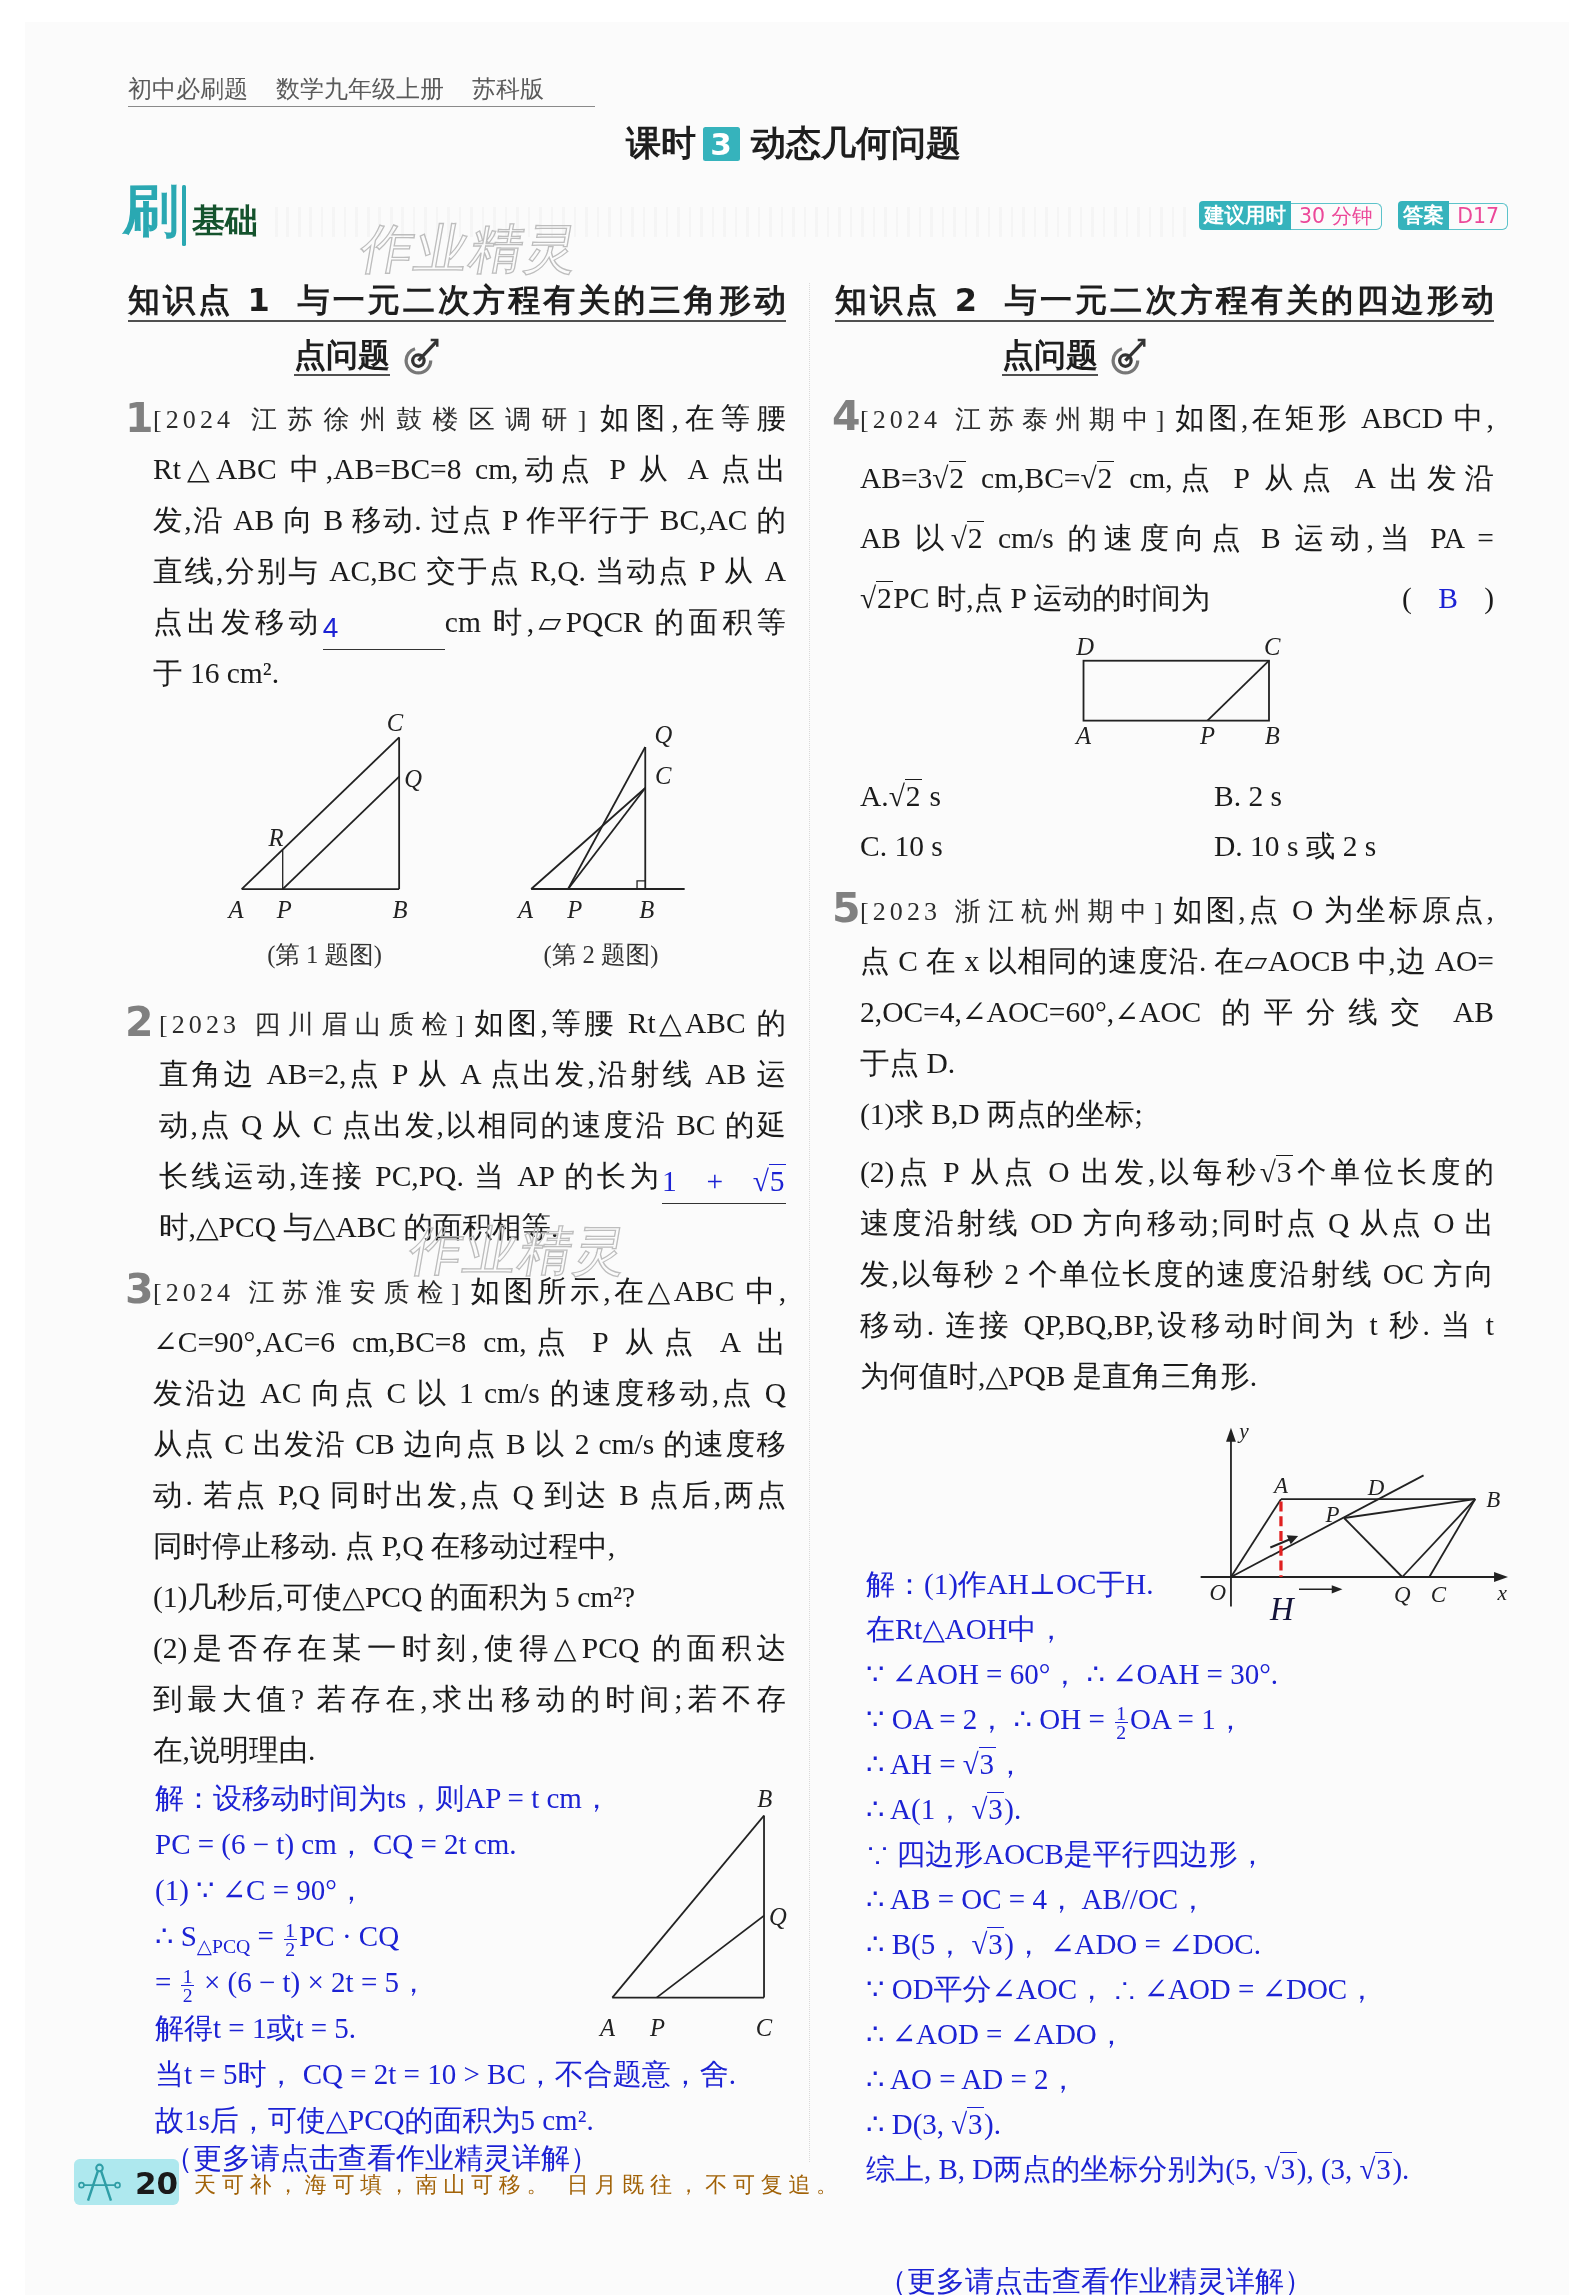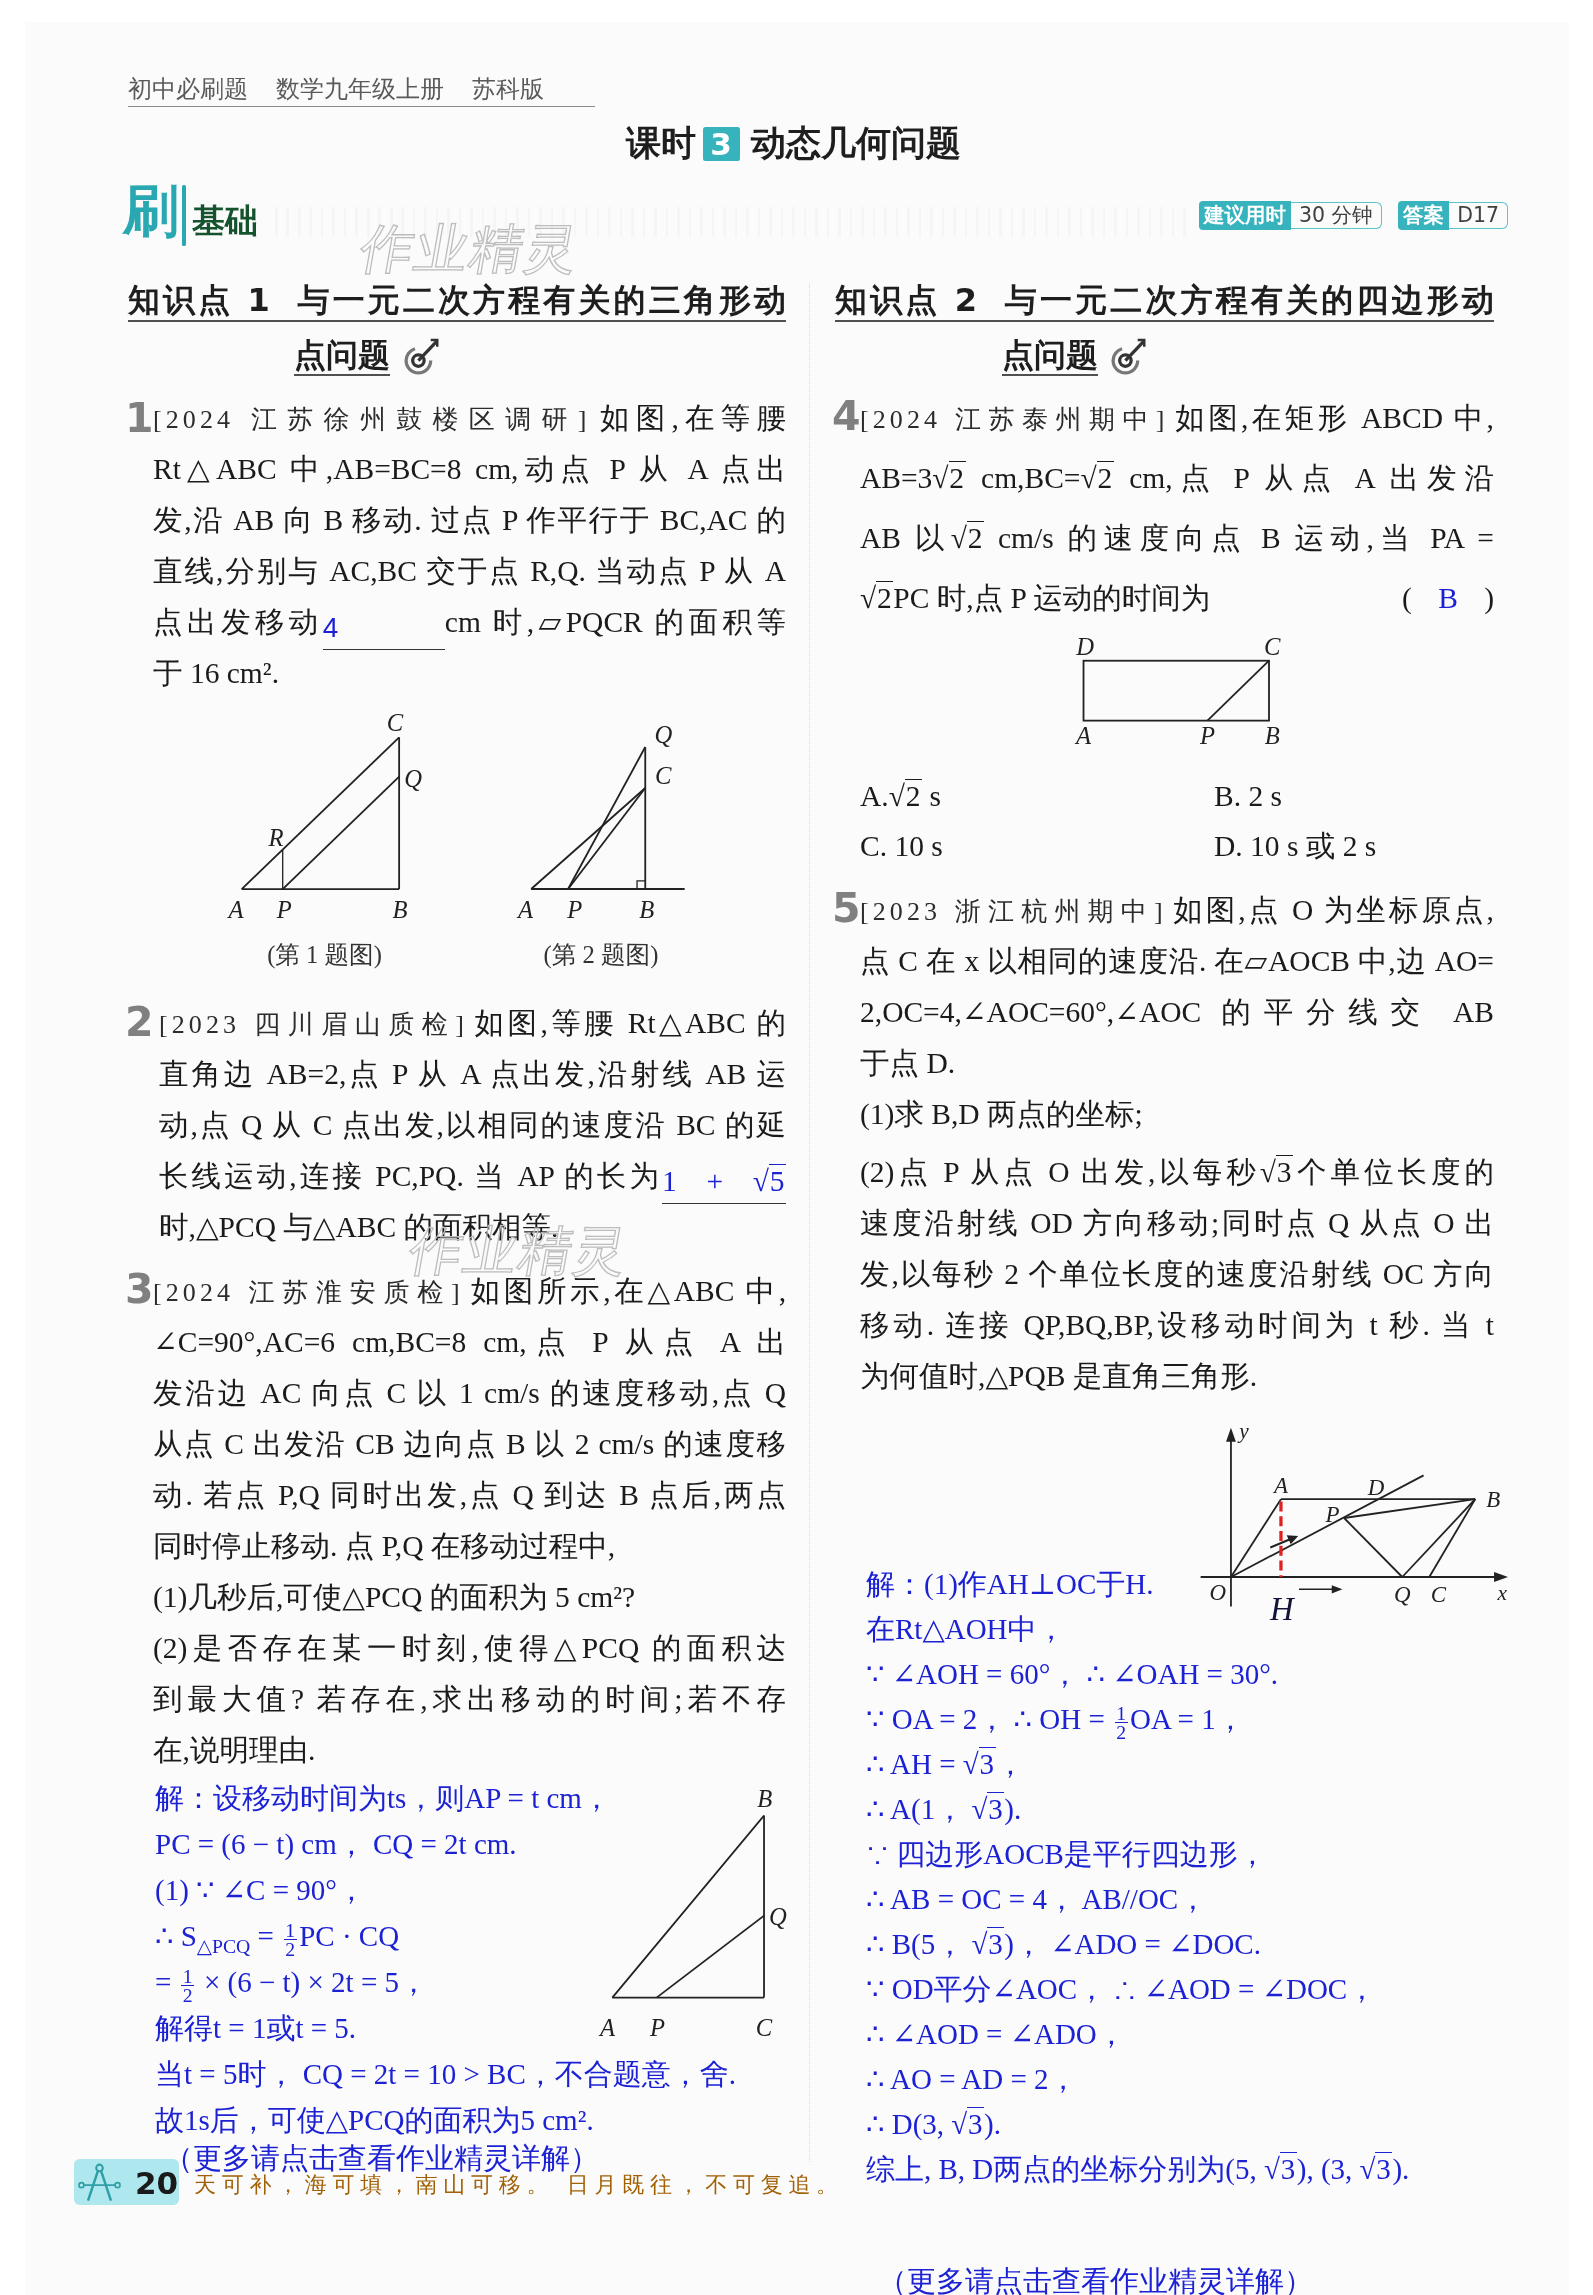--- a/index.html
+++ b/index.html
@@ -15,24 +15,24 @@
   .lesson .num{display:inline-block;width:37px;height:34px;line-height:34px;text-align:center;background:#36b3bc;
                color:#fff;border-radius:2.5px;margin:0 11.5px 0 6.6px;font-size:31px;}
   
   .brush{position:absolute;left:123px;top:180px;font-family:"DejaVu Sans",sans-serif;font-weight:bold;
          font-size:56px;line-height:62px;color:#2aa8b2;}
   .brush-bar{position:absolute;left:182px;top:185px;width:4.1px;height:61px;background:#2aa8b2;border-radius:1.6px;}
   .section{position:absolute;left:192px;top:202px;font-family:"DejaVu Sans",sans-serif;font-weight:bold;
            font-size:33px;line-height:38px;color:#14532d;}
   .stripe{position:absolute;left:275px;top:207px;width:911px;height:29.5px;
           background:repeating-linear-gradient(90deg,rgba(0,0,0,0.025) 0 2.5px,transparent 2.5px 11.5px);}
-  .badges{position:absolute;left:1199px;top:201px;height:29px;display:flex;align-items:center;
+  .badges{position:absolute;left:1199px;top:201px;height:29px;display:flex;align-items:flex-end;
           font-family:"DejaVu Sans",sans-serif;font-size:20.5px;white-space:nowrap;}
   .badge-fill{background:#36b3bc;color:#fff;font-weight:bold;padding:0 4.9px;line-height:29px;border-radius:4.1px 0 0 4.1px;}
-  .badge-line{border:1.6px solid #5cc3ca;border-left:none;color:#404040;padding:0 8.2px;line-height:25.4px;border-radius:0 5.7px 5.7px 0;}
+  .badge-line{border:1.6px solid #5cc3ca;border-left:none;color:#ec4899;padding:0 8.2px;line-height:25.4px;border-radius:0 5.7px 5.7px 0;}
   .watermark{position:absolute;font-family:"DejaVu Sans",sans-serif;font-size:53px;line-height:57px;color:transparent;
              -webkit-text-stroke:1.3px #bdbdbd;transform:skewX(-10deg);letter-spacing:1.6px;white-space:nowrap;}
   
   .kp{position:absolute;font-family:"DejaVu Sans",sans-serif;font-weight:bold;font-size:32px;color:#1e1e1e;
       white-space:nowrap;height:39px;line-height:39px;}
   .kp.l1{border-bottom:2.5px solid #505050;text-align:justify;text-align-last:justify;}
   .kp .gap{display:inline-block;width:24.6px;}
   .kp2txt{border-bottom:2.5px solid #505050;}
   .divider{position:absolute;left:809px;top:283px;height:1879px;border-left:1.6px dotted #d8d8d8;}
   

